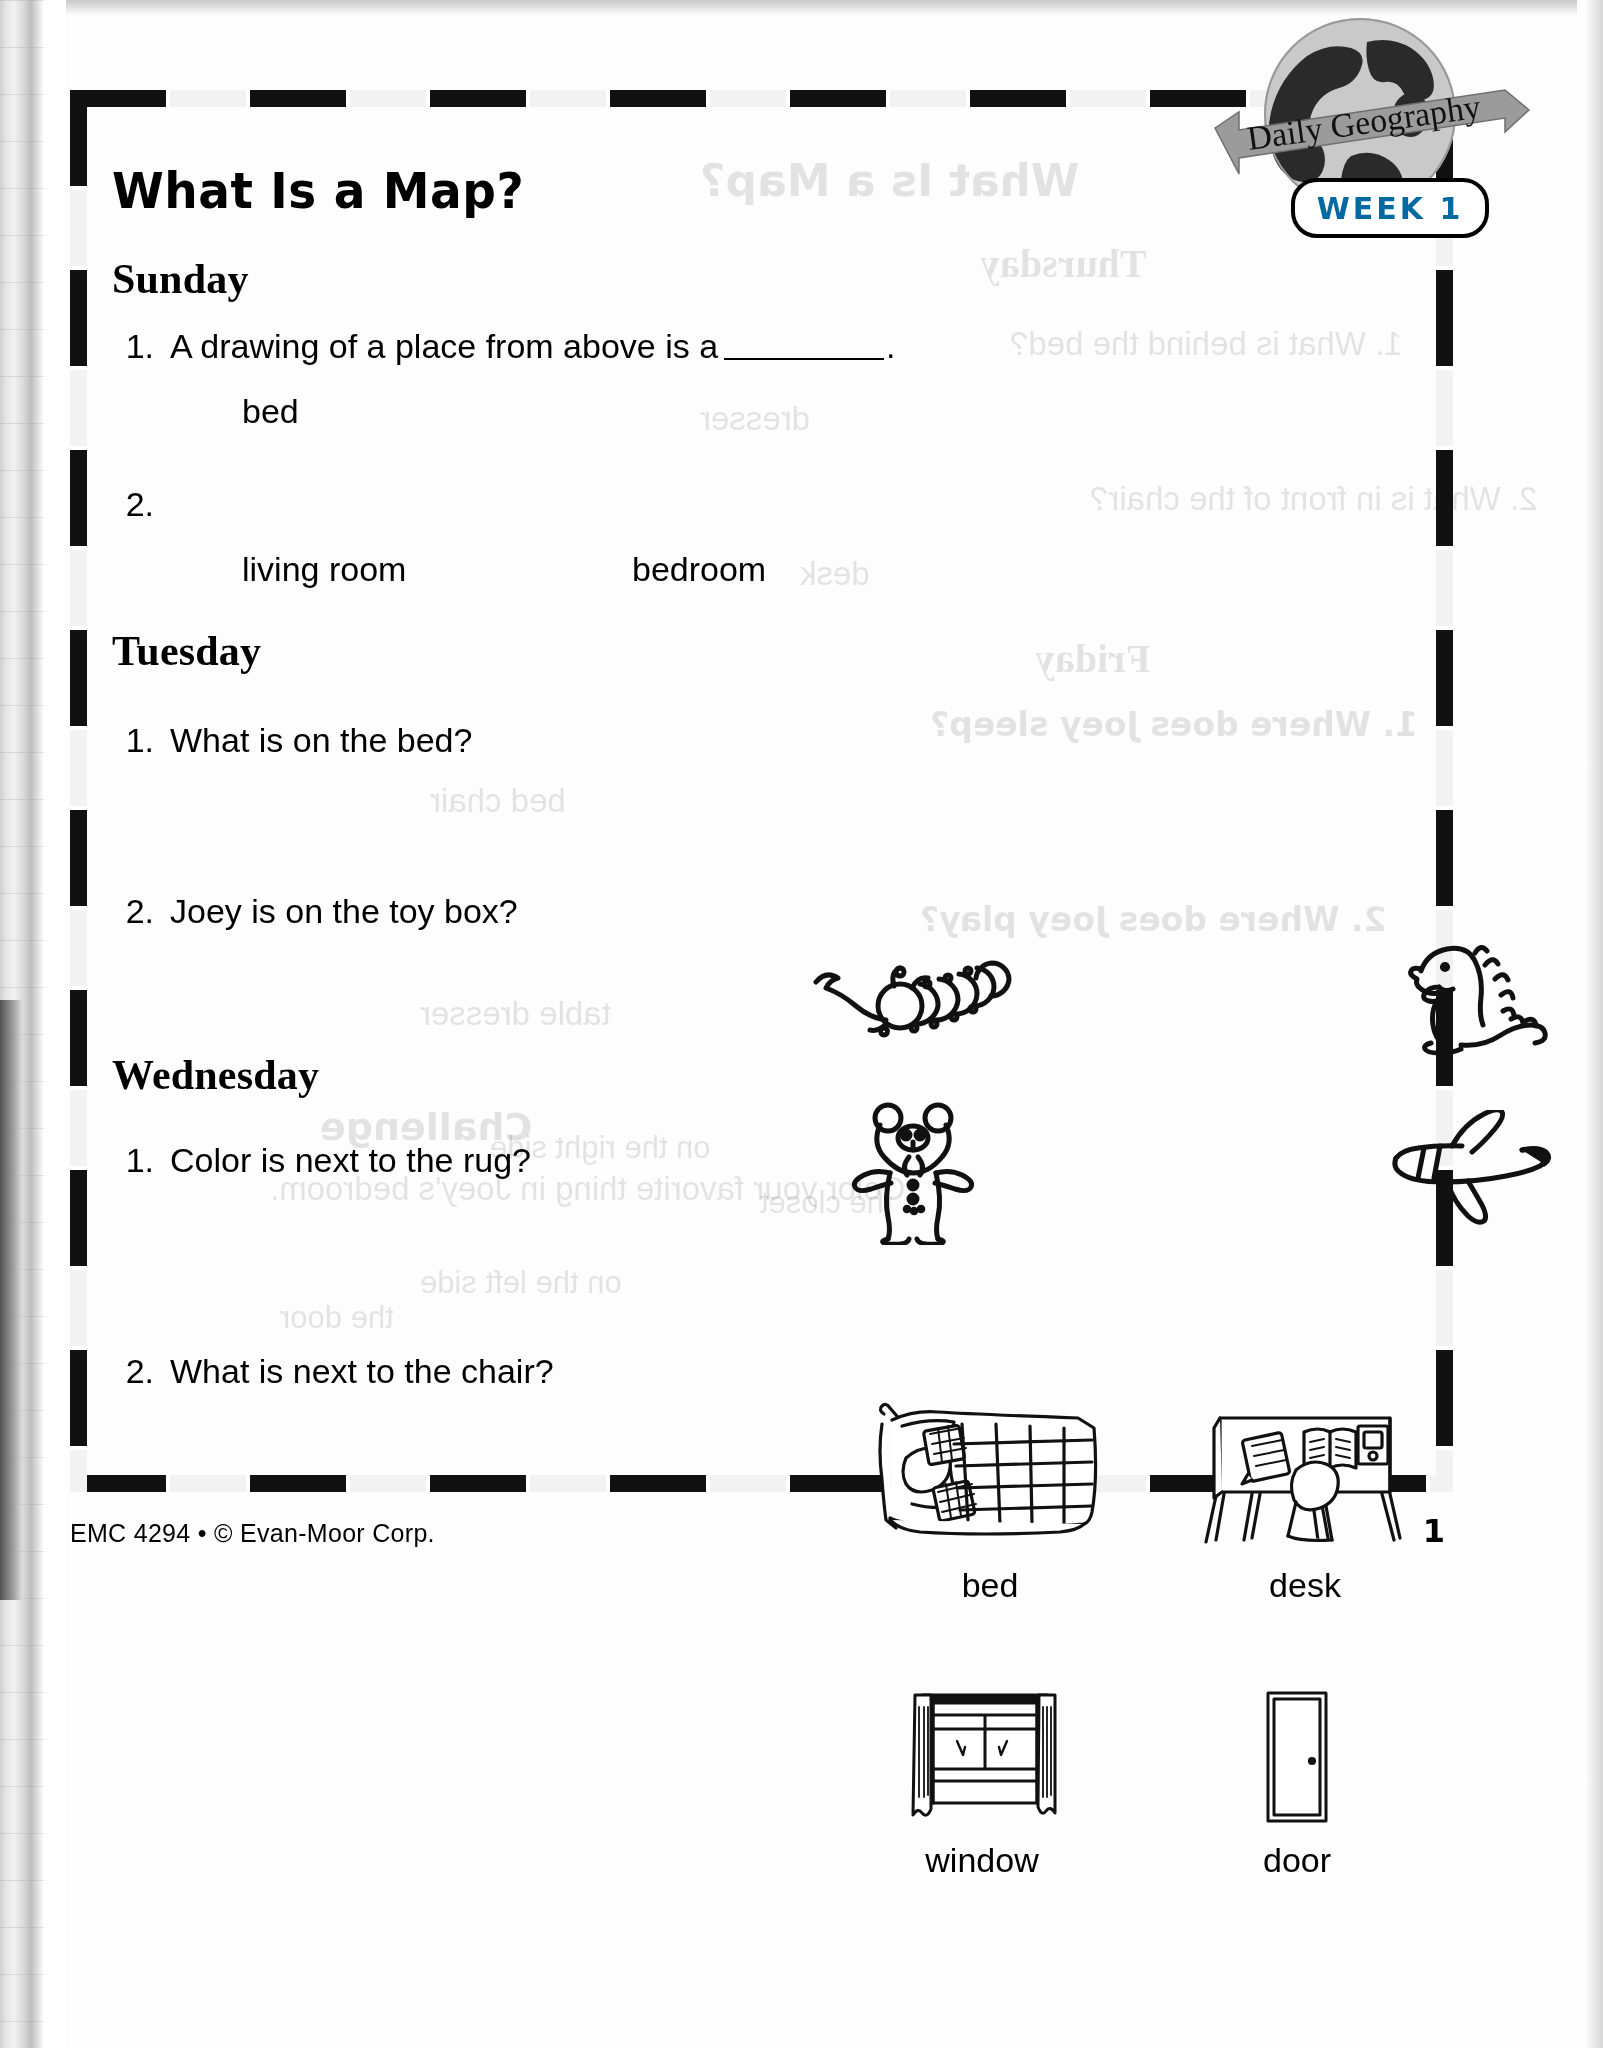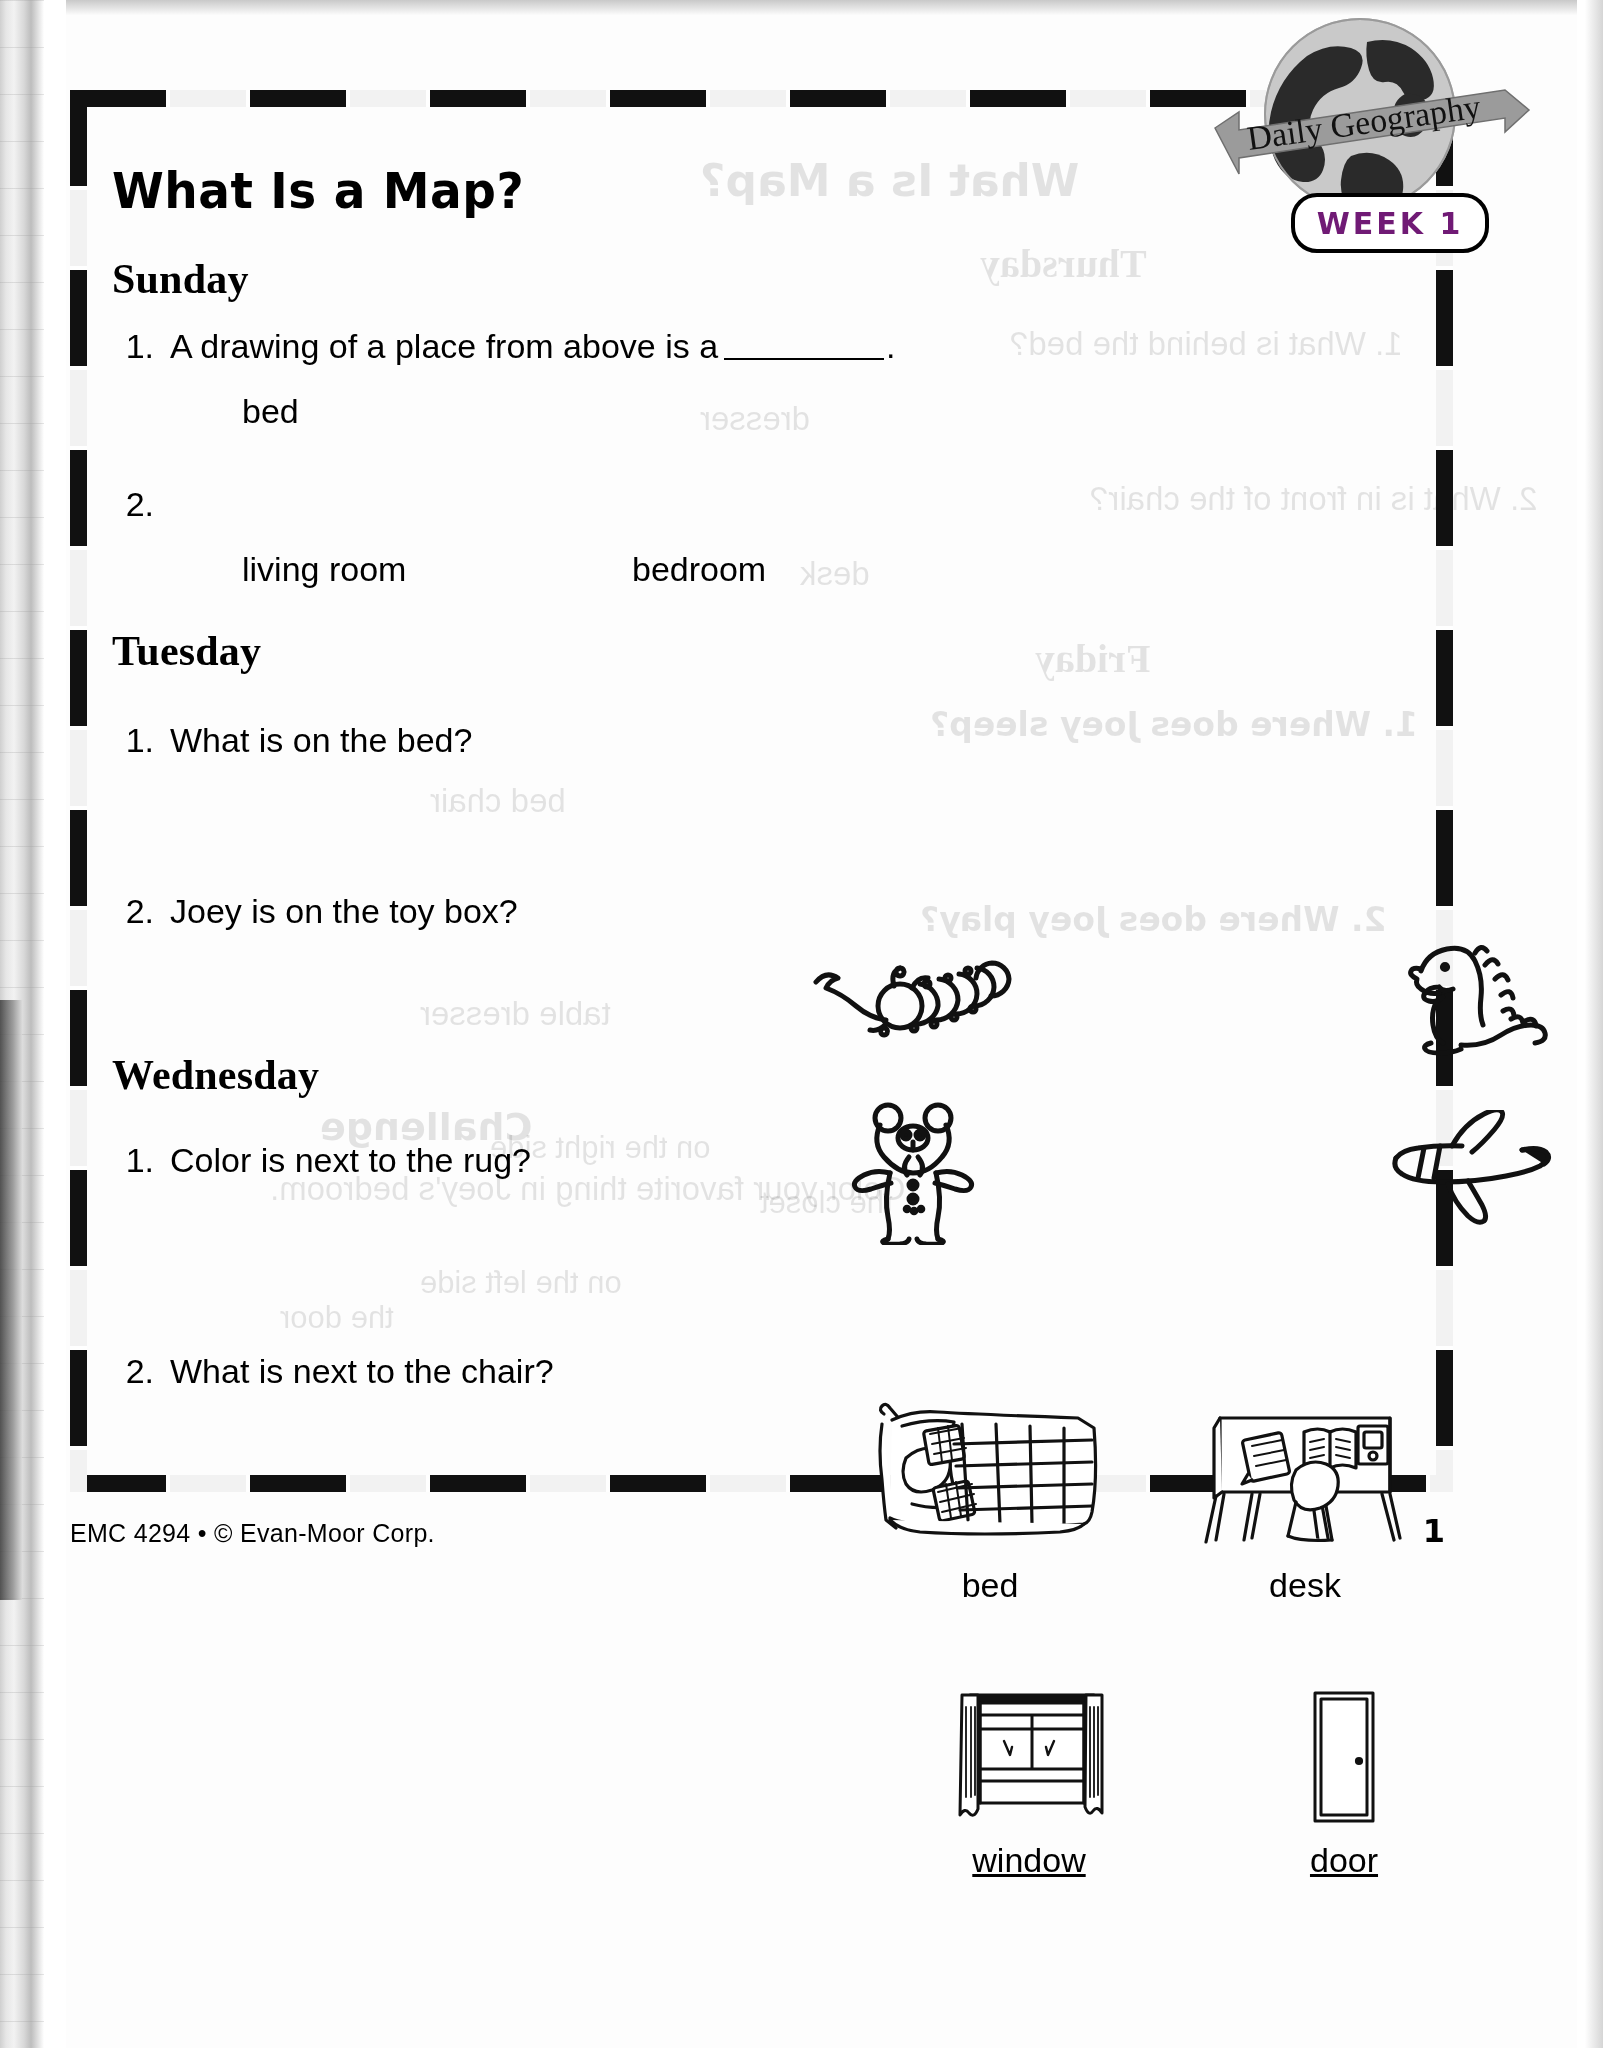--- a/index.html
+++ b/index.html
@@ -181,34 +181,34 @@
     right: 70px;
     top: 16px;
     width: 320px;
     height: 230px;
   }
   .globe-wrap { position: absolute; left: 42px; top: 0; }
   .banner-wrap { position: absolute; left: 0; top: 72px; }
   .week-badge {
     position: absolute;
     left: 78px;
-    top: 177px;
+    top: 162px;
     width: 190px;
     height: 52px;
     border: 4px solid #000;
     border-radius: 26px;
     background: #fff;
     display: flex;
     align-items: center;
     justify-content: center;
     font-family: "DejaVu Sans", sans-serif;
     font-weight: 900;
     font-size: 30px;
     letter-spacing: 3px;
-    color: #701a75;
+    color: #0369a1;
   }
 
   
   .footer {
     position: absolute;
     left: 70px;
     top: 1512px;
     width: 1383px;
     display: flex;
     align-items: baseline;
@@ -503,21 +503,21 @@
           <path d="M96 70 q14 -12 30 -6 q14 6 12 22 q-2 16 -18 22 q-18 6 -26 -8 q-6 -16 2 -30"></path>
           <path d="M96 102 l-8 34 M126 106 l6 34"></path>
           <path d="M88 136 q14 6 44 4"></path>
         </g>
       </svg>
     </div>
     <div class="caption">desk</div>
   </div>
 </div>
 
-<div class="pic-choices" style="left:879px; top:1685px;text-decoration:underline;">
+<div class="pic-choices" style="left:832px; top:1685px;">
   <div class="pic-cell" style="width:300px;">
     <div class="art" style="height:150px;">
       <svg width="170" height="150" viewBox="0 0 170 150">
         <g fill="#fff" stroke="#111" stroke-width="3" stroke-linecap="round" stroke-linejoin="round">
           <path d="M26 10 L150 10 L150 18 L26 18 Z" fill="#111"></path>
           <path d="M36 18 L140 18 L140 118 L36 118 Z"></path>
           <path d="M36 30 L140 30 M36 44 L140 44 M36 84 L140 84 M36 96 L140 96 M88 30 L88 84"></path>
           <path d="M36 18 L36 118 M140 18 L140 118"></path>
           <path d="M60 56 l6 14 l2 -8 M110 56 l-6 14 l-2 -8" stroke-width="2.4"></path>
           <path d="M18 10 L34 10 L34 124 q-4 10 -9 4 q-4 -6 -9 2 L18 10 Z"></path>

